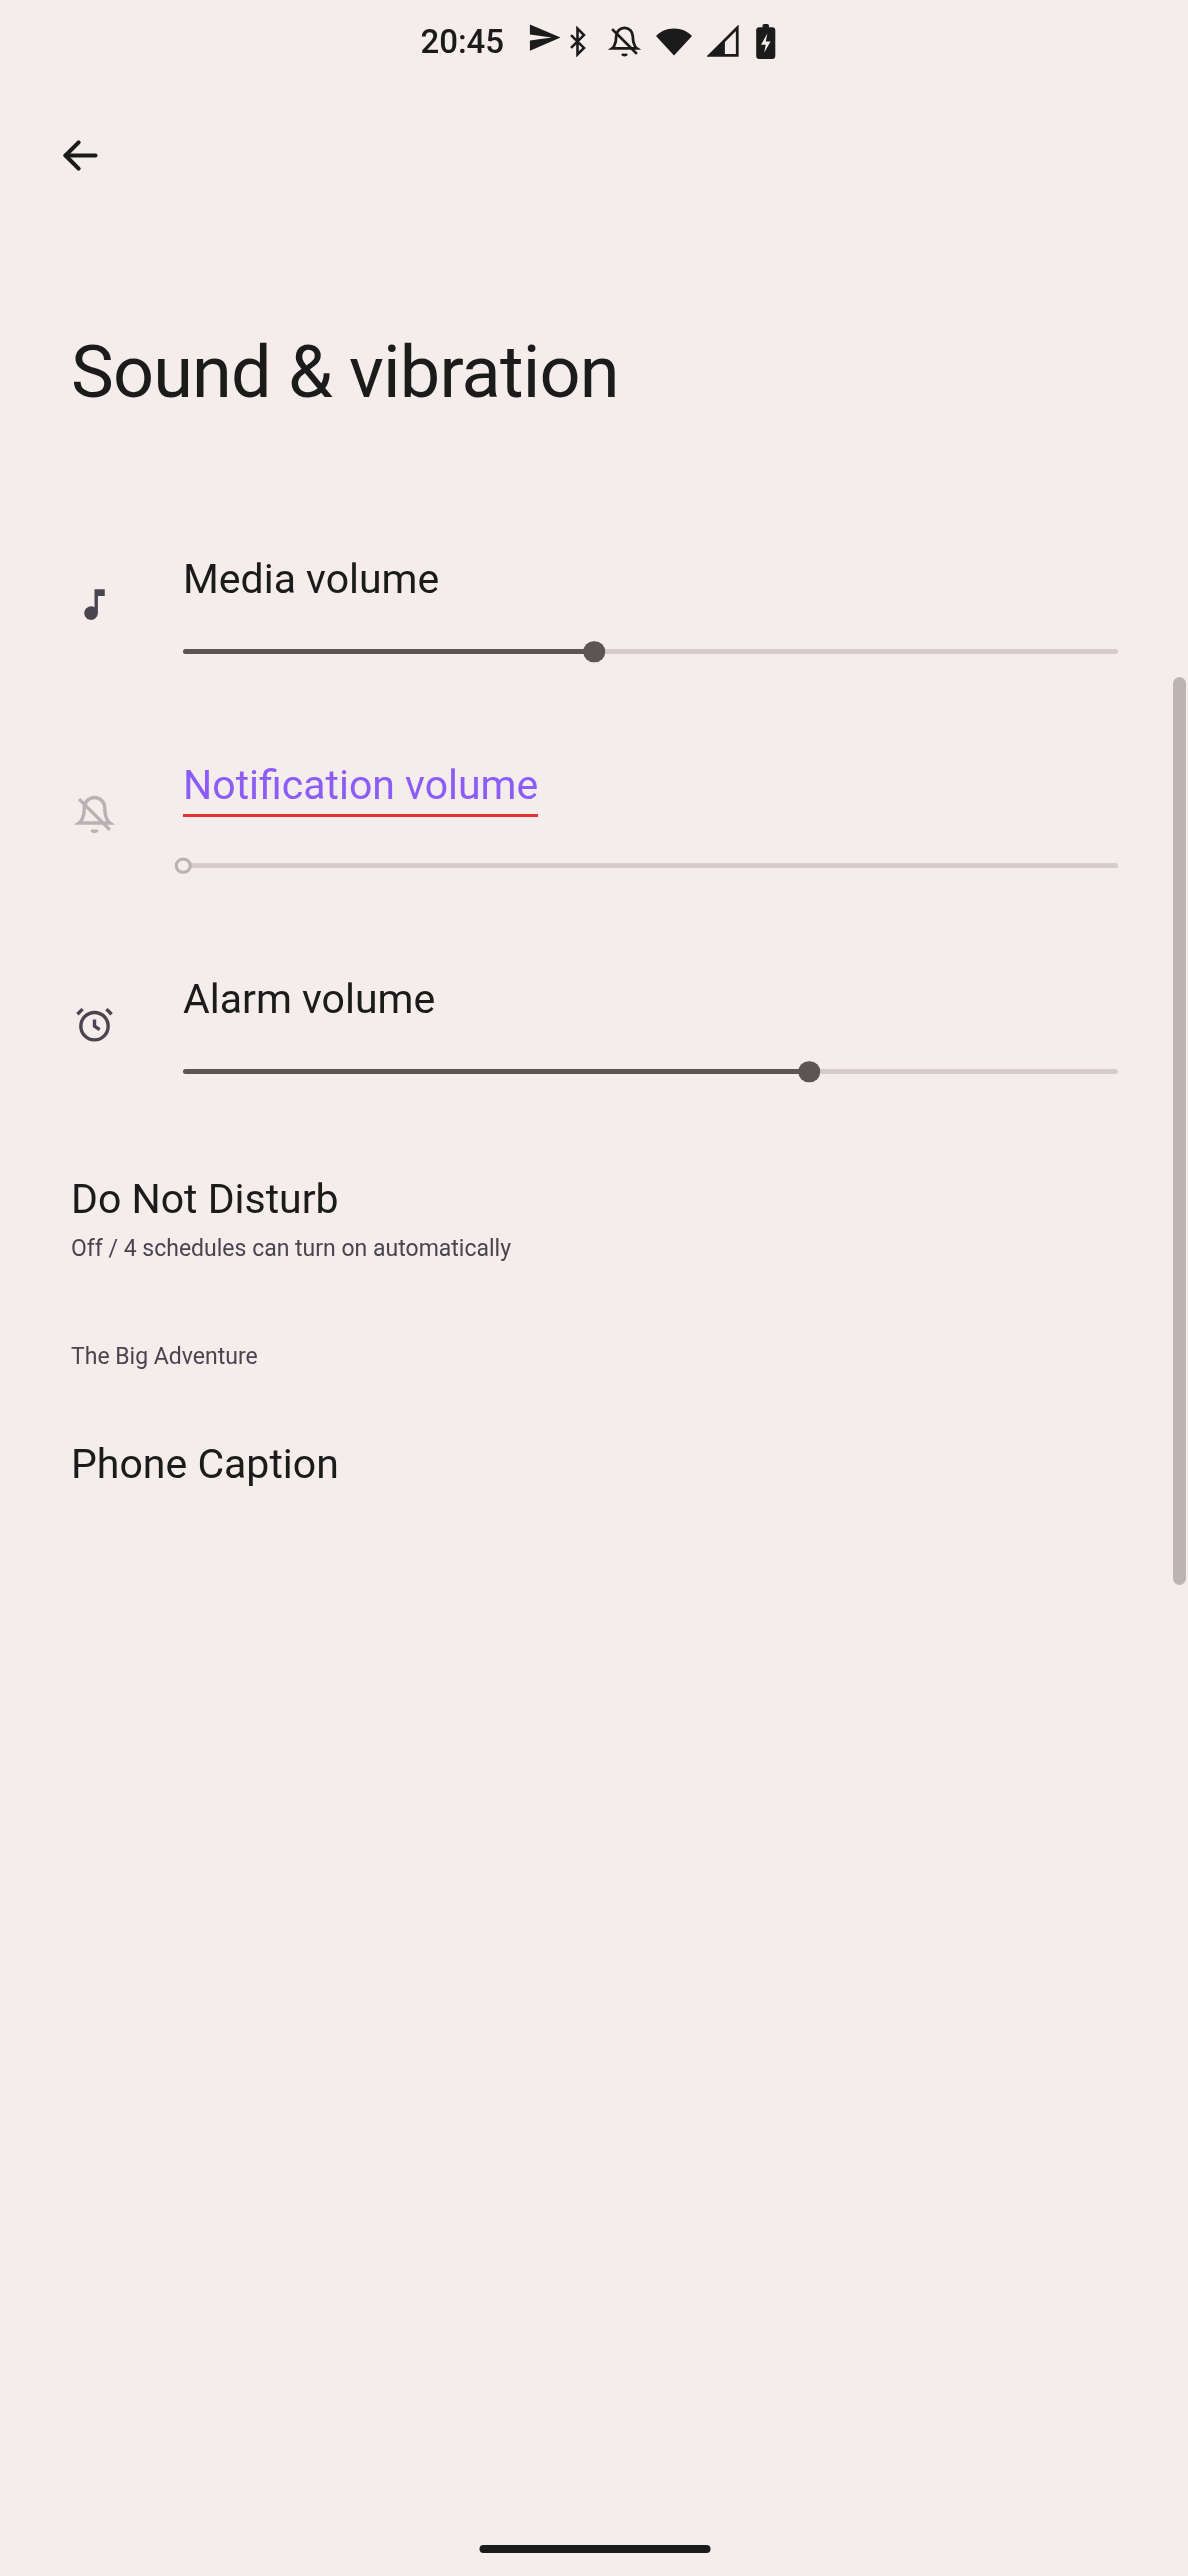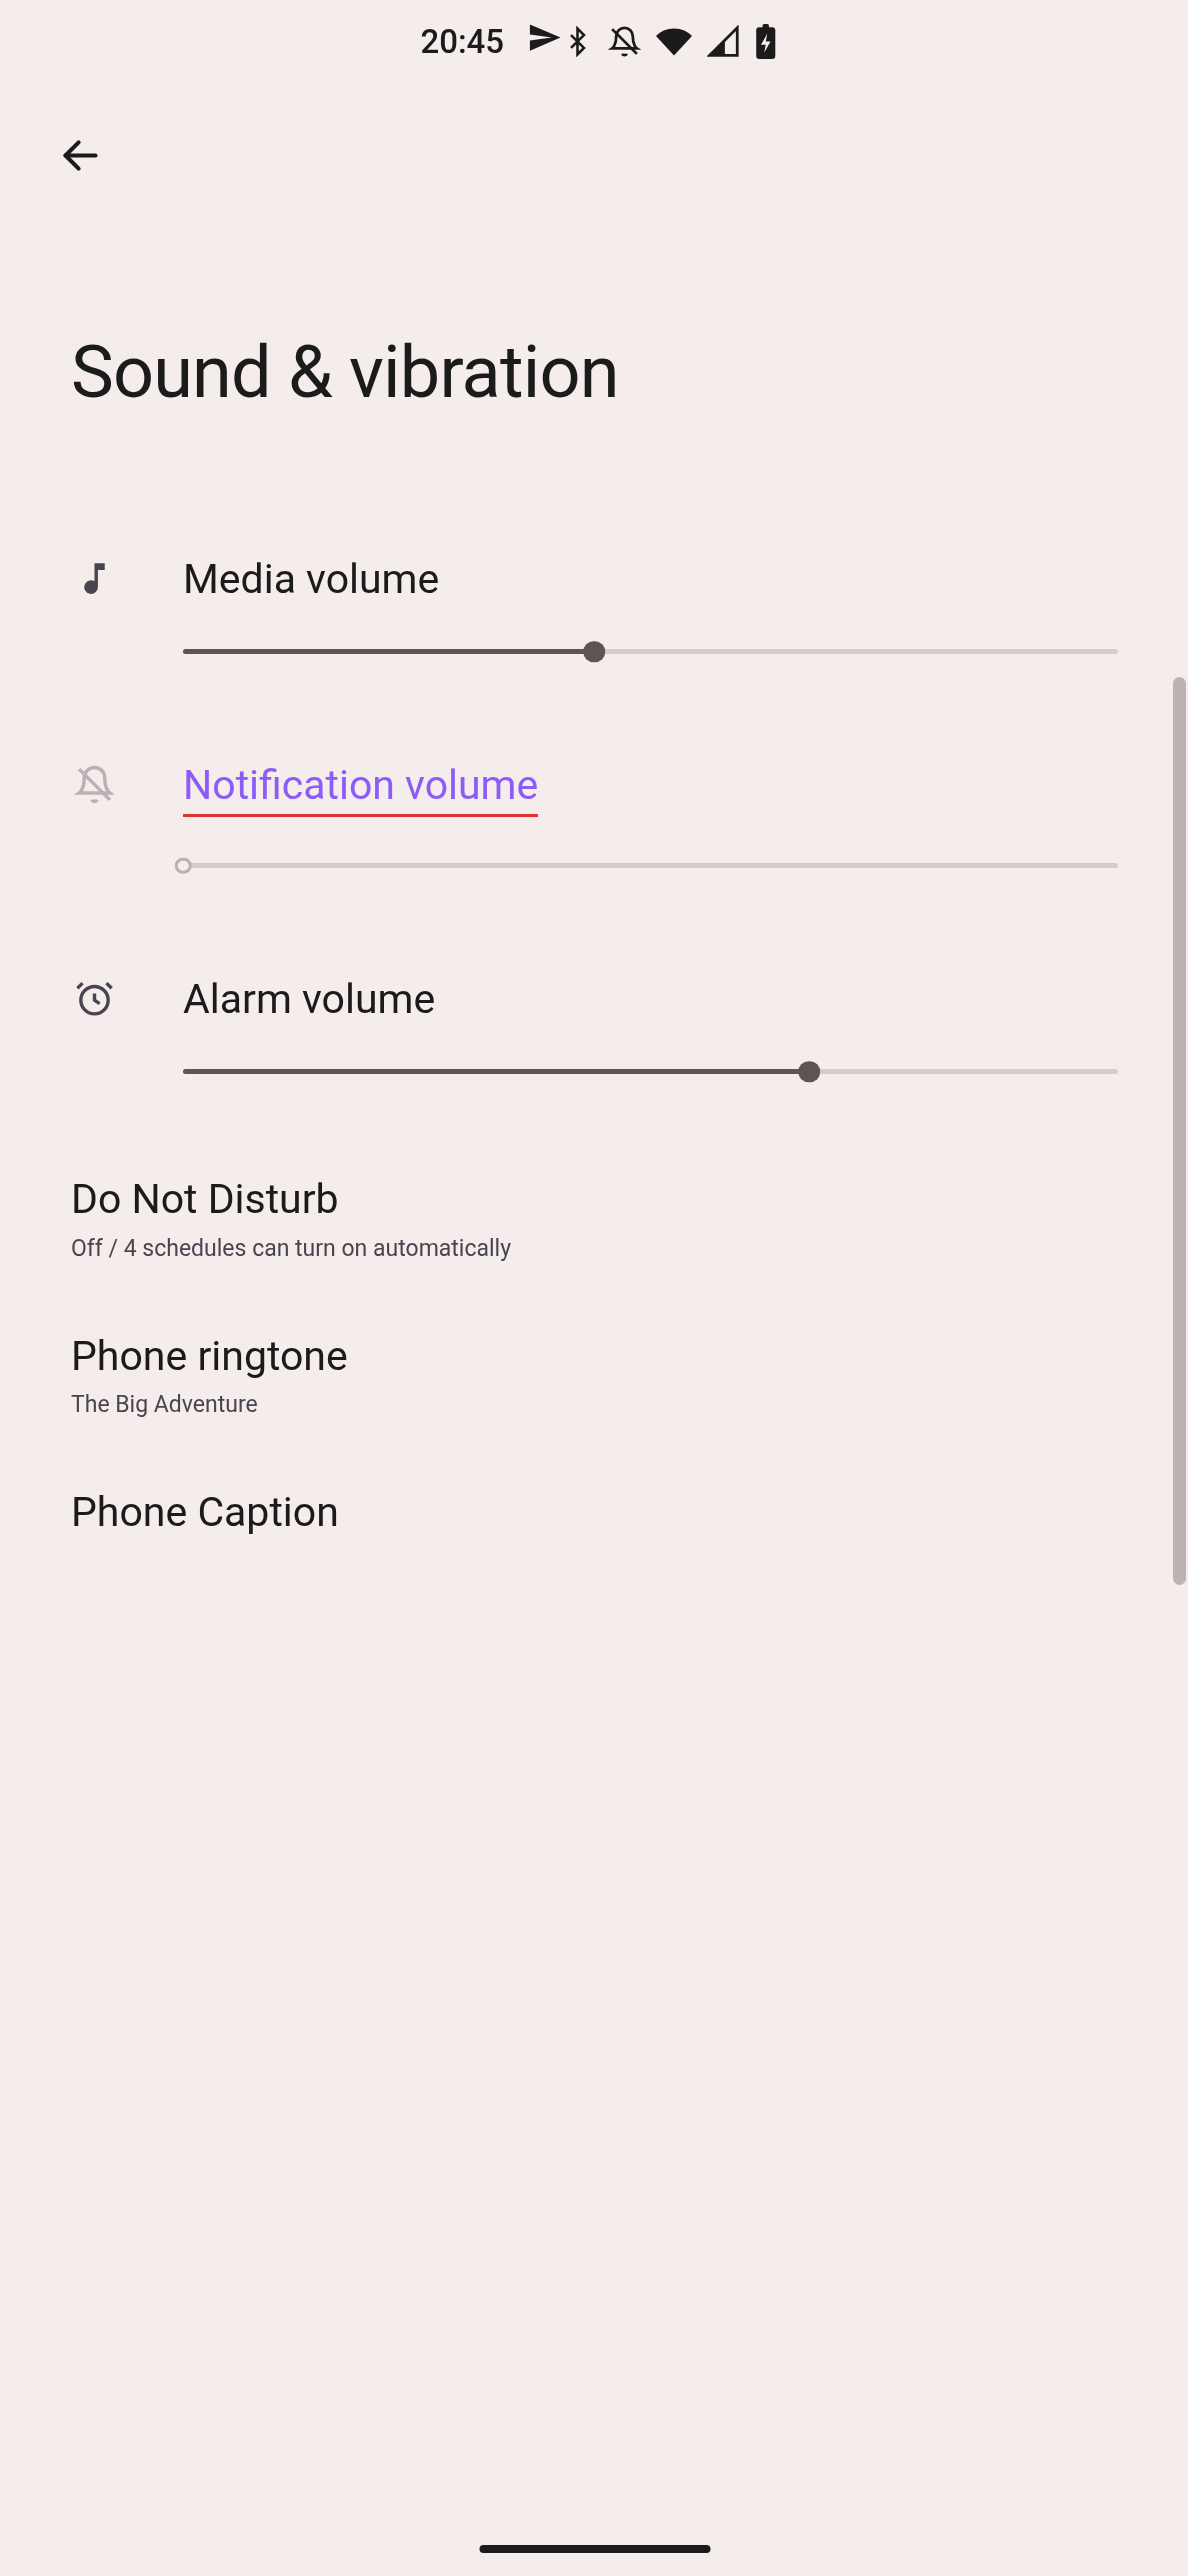--- a/index.html
+++ b/index.html
@@ -38,21 +38,21 @@
       font-weight: 400;
       padding: 116px 82px 99px 71px;
       letter-spacing: -0.8px;
     }
 
     
     .content { padding: 0 71px; }
 
     .slider-row {
       display: flex;
-      align-items: flex-start;
+      align-items: center;
       gap: 66px;
       padding: 41px 0 66px 0;
     }
     .slider-icon {
       width: 46px;
       height: 46px;
       display: flex;
       align-items: center;
       justify-content: center;
       flex-shrink: 0;
@@ -239,21 +239,20 @@
       </div>
     </div>
   </div>
 
   <div class="list-item">
     <div class="list-title">Do Not Disturb</div>
     <div class="list-sub">Off / 4 schedules can turn on automatically</div>
   </div>
 
   <div class="list-item">
-    <div class="list-title">Phone ringtone</div>
     <div class="list-sub">The Big Adventure</div>
   </div>
 
   <div class="list-item">
     <div class="list-title">Phone Caption</div>
   </div>
 
 </div>
 
 <div class="scroll-ind"></div>

